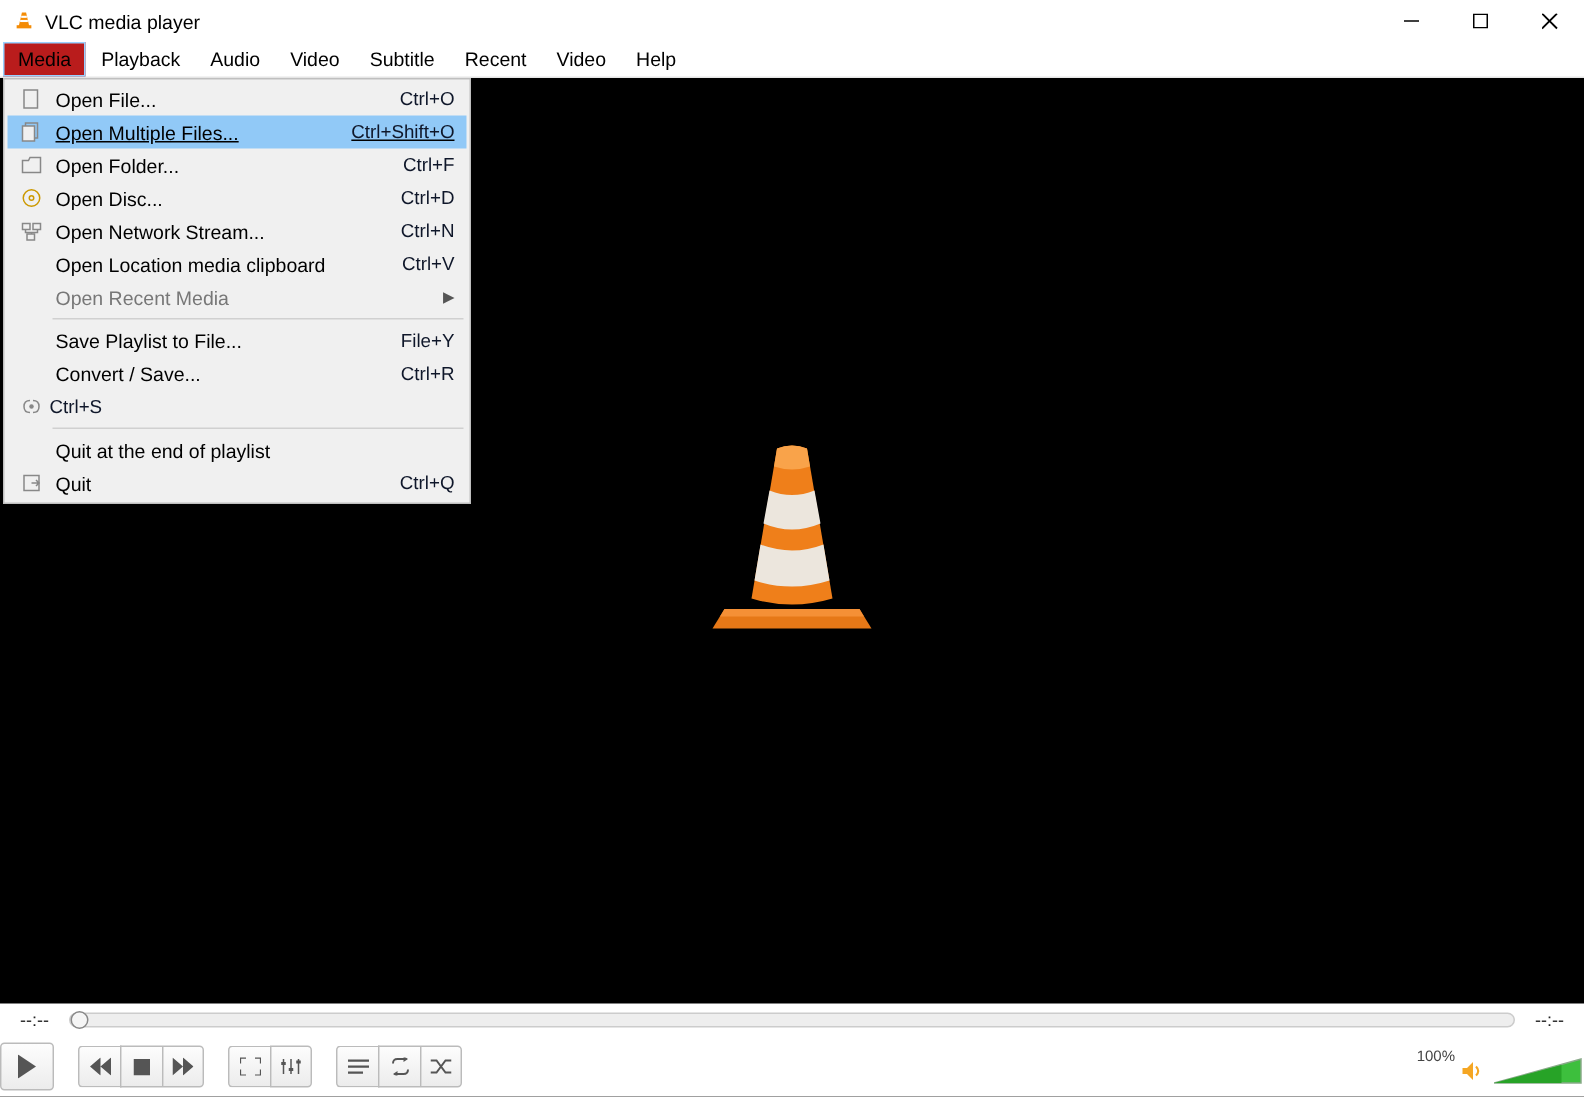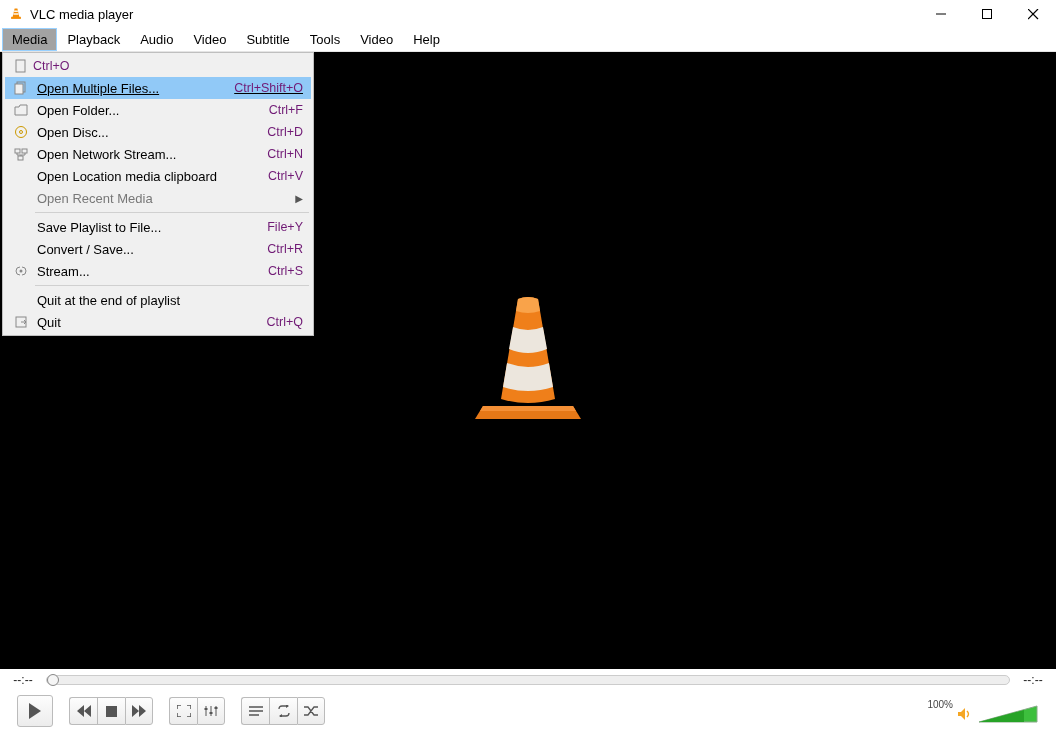--- a/index.html
+++ b/index.html
@@ -9,45 +9,45 @@
   .titlebar { height: 28px; display: flex; align-items: center; padding: 0 0 0 8px; background: #fff; justify-content: space-between; }
   .titlebar .app-icon { width: 16px; height: 16px; margin-right: 6px; display:flex; align-items:center; justify-content:center;}
   .titlebar .title { flex: 1; color: #000; }
   .winbtns { display: flex; }
   .winbtn { width: 46px; height: 28px; display: flex; align-items: center; justify-content: center; color: #000; }
   .winbtn svg { display:block; }
 
   
   .menubar { height: 24px; display: flex; align-items: stretch; background: #fff; border-bottom: 1px solid #e5e5e5; padding-left:2px;}
   .menuitem { padding: 0 10px; display: flex; align-items: center; color: #000; }
-  .menuitem.active { background: #a3a3a3; border:1px solid #99d1ff; padding: 0 9px;}
+  .menuitem.active { background: #b91c1c; border:1px solid #99d1ff; padding: 0 9px;}
   
   
   .dropdown { position: absolute; left: 2px; top: 52px; width: 312px; background: #f0f0f0; border: 1px solid #bfbfbf; z-index: 10; padding: 2px;}
   .dd-row { height: 22px; display: flex; align-items: center; padding: 0 8px 0 4px; color: #000; }
   .dd-row.highlight { background: #91c9f7; text-decoration: underline; }
   .dd-row.disabled { color: #777; }
   .dd-icon { width: 24px; display:flex; align-items:center; justify-content:center; color:#555;}
   .dd-label { flex: 1; padding-left: 4px; }
-  .dd-short { color: #701a75; font-size: 12.5px; }
+  .dd-short { color: #0f172a; font-size: 12.5px; }
   .dd-sep { border-top: 1px solid #d0d0d0; margin: 3px 2px 3px 30px; }
   .dd-arrow { color:#555; font-size:10px; padding-left:6px;}
 
   
   .video-area { flex: 1; background: #000; display: flex; align-items: center; justify-content: center; position: relative; }
   .cone { width: 130px; }
 
   
   .seekrow { height: 22px; display: flex; align-items: center; padding: 0 6px; gap: 6px; background:#fff;}
   .timecell { font-size: 12px; color: #222; min-width:34px; text-align:center;}
   .seekbar { flex: 1; height: 10px; background: #eee; border:1px solid #ccc; border-radius: 5px; position: relative; }
   .seekbar .knob { position: absolute; left: 0; top: -2px; width: 12px; height: 12px; background:#f5f5f5; border:1px solid #888; border-radius:50%; }
 
   
-  .controls { height: 40px; display: flex; align-items: center; padding: 0 17px; gap: 4px; background:#fff;}
+  .controls { height: 40px; display: flex; align-items: center; padding: 0 0; gap: 4px; background:#fff;}
   .btn { width: 28px; height: 28px; display: flex; align-items: center; justify-content: center; border: 1px solid #bbb; border-radius: 3px; background: linear-gradient(#fdfdfd,#ececec); color:#444;}
   .btn.big { width: 36px; height: 32px; }
   .group { display: flex; gap: 0; }
   .group .btn { border-radius: 0; border-right: none; }
   .group .btn:first-child { border-top-left-radius: 3px; border-bottom-left-radius: 3px; }
   .group .btn:last-child { border-top-right-radius: 3px; border-bottom-right-radius: 3px; border-right: 1px solid #bbb; }
   .spacer { flex: 1; }
   .volume-area { display: flex; align-items: flex-end; gap: 4px; }
   .vol-label { font-size: 10px; color: #444; margin-bottom: 14px;}
   .vol-tri { width: 60px; height: 20px; position: relative; }
@@ -86,32 +86,33 @@
       </div>
   </div>
 </div>
 
 <div class="menubar">
   <div class="menuitem active">Media</div>
   <div class="menuitem">Playback</div>
   <div class="menuitem">Audio</div>
   <div class="menuitem">Video</div>
   <div class="menuitem">Subtitle</div>
-  <div class="menuitem">Tools</div>
+  <div class="menuitem">Recent</div>
   <div class="menuitem">Video</div>
   <div class="menuitem">Help</div>
 </div>
 
 <div class="dropdown">
   <div class="dd-row">
     <span class="dd-icon">
         <svg width="14" height="14">
           <rect x="2" y="1" width="9" height="12" fill="none" stroke="#888"></rect>
         </svg>
       </span>
+    <span class="dd-label">Open File...</span>
     <span class="dd-short">Ctrl+O</span>
   </div>
   <div class="dd-row highlight">
     <span class="dd-icon">
         <svg width="14" height="14">
           <rect x="3" y="1" width="8" height="10" fill="none" stroke="#888"></rect>
           <rect x="1" y="3" width="8" height="10" fill="#f0f0f0" stroke="#888"></rect>
         </svg>
       </span>
     <span class="dd-label">Open Multiple Files...</span>
@@ -169,21 +170,20 @@
     <span class="dd-label">Convert / Save...</span>
     <span class="dd-short">Ctrl+R</span>
   </div>
   <div class="dd-row">
     <span class="dd-icon">
         <svg width="14" height="14">
           <path d="M2 7 Q2 3 6 3 M2 7 Q2 11 6 11 M12 7 Q12 3 8 3 M12 7 Q12 11 8 11" fill="none" stroke="#888"></path>
           <circle cx="7" cy="7" r="1.5" fill="#888"></circle>
         </svg>
       </span>
-    <span class="dd-label">Stream...</span>
     <span class="dd-short">Ctrl+S</span>
   </div>
   <div class="dd-sep"></div>
   <div class="dd-row">
     <span class="dd-icon"></span>
     <span class="dd-label">Quit at the end of playlist</span>
   </div>
   <div class="dd-row">
     <span class="dd-icon">
         <svg width="14" height="14">

